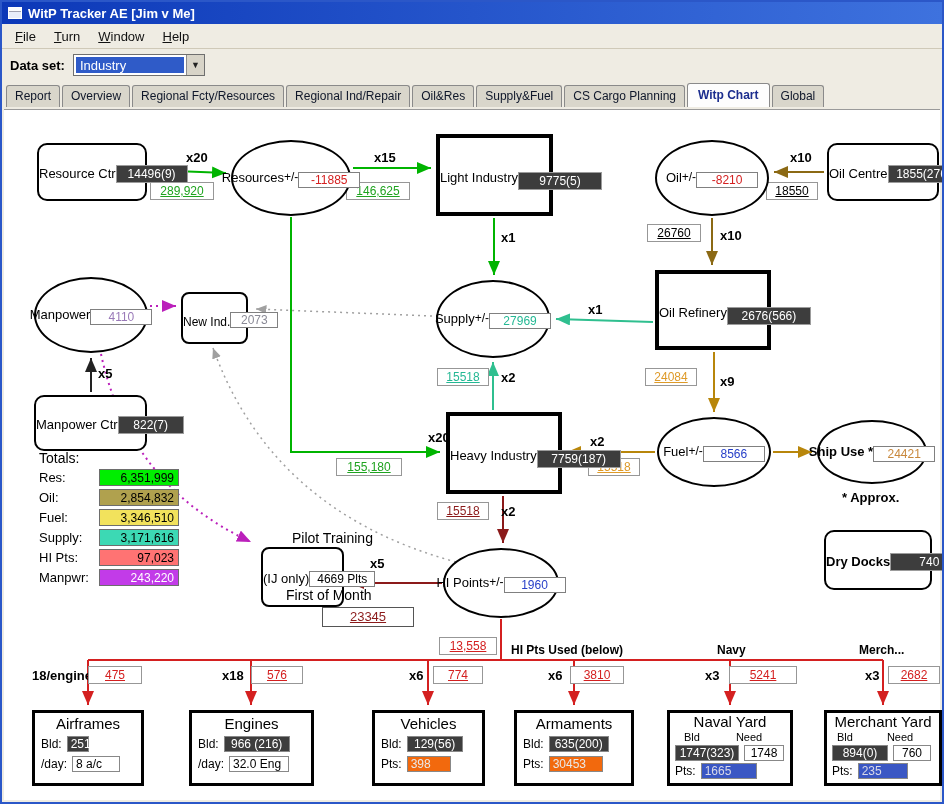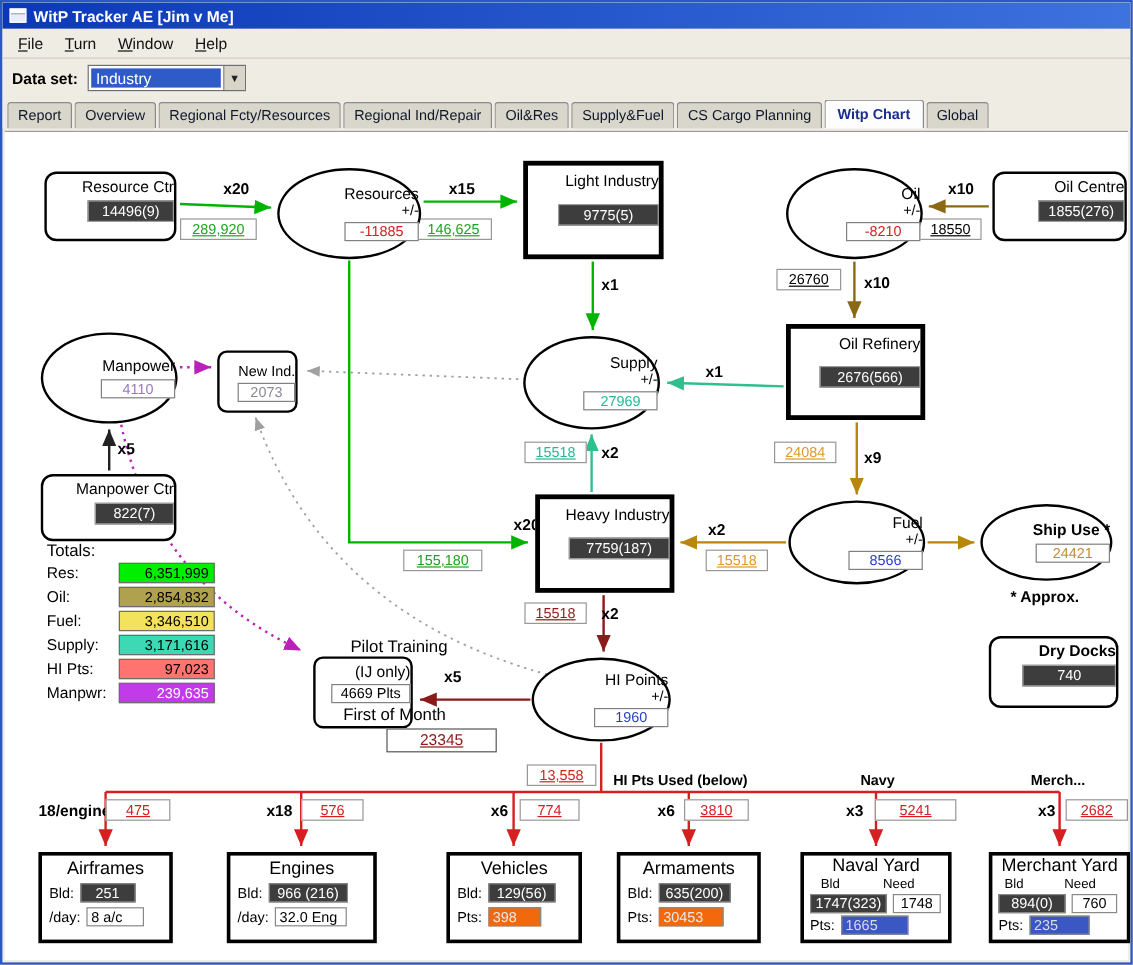--- a/index.html
+++ b/index.html
@@ -29,21 +29,21 @@
   .tabbar { height:26px; display:flex; align-items:flex-end; gap:2px; padding-left:4px; background:#EFECE3; }
   .tab { border:1px solid #8a8a8a; border-bottom:none; border-radius:3px 3px 0 0; background:#D9D6CB; color:#0f172a;
          font-size:12px; padding:3px 8px 4px 8px; white-space:nowrap; cursor:default; }
   .tab.selected { background:#FDFDFD; color:#1B2D8E; font-weight:bold; padding:4px 10px 5px 10px; }
 
   
   .chart { position:absolute; left:2px; right:2px; top:107px; bottom:2px; background:#fff; border-top:1px solid #9a9a9a; }
   .edges { position:absolute; left:0; top:0; }
 
   
-  .node { position:absolute; background:#fff; display:flex; flex-direction:column; align-items:flex-end; color:#000; }
+  .node { position:absolute; background:#fff; display:flex; flex-direction:row; align-items:center; color:#000; }
   .rnode { border:2px solid #000; border-radius:10px; }
   .bnode { border:4px solid #000; }
   .ellipse { border:2px solid #000; border-radius:50%; justify-content:center; }
   .ntitle { font-size:13px; line-height:1.1; margin-top:4px; white-space:nowrap; }
   .ellipse .ntitle { margin-top:0; }
   .nsub { font-size:12px; line-height:1.1; }
   .dark-box { margin-top:4px; background:#3D3D3D; color:#fff; border:1px solid #9C9C9C; font-size:12px; min-width:72px; text-align:center; padding:1px 5px; }
   .vwhite { margin-top:3px; background:#fff; border:1px solid #808080; font-size:12px; min-width:62px; text-align:center; padding:0 4px; }
 
   
@@ -316,21 +316,21 @@
       <div class="tl-row">
         <span class="tl-label">Supply:</span>
         <span class="swatch" style="background: rgb(60, 217, 180);">3,171,616</span>
       </div>
       <div class="tl-row">
         <span class="tl-label">HI Pts:</span>
         <span class="swatch" style="background: rgb(255, 115, 115);">97,023</span>
       </div>
       <div class="tl-row">
         <span class="tl-label">Manpwr:</span>
-        <span class="swatch sw-light" style="background: rgb(194, 59, 232);">239,635</span>
+        <span class="swatch sw-light" style="background: rgb(194, 59, 232);">243,220</span>
       </div>
     </div>
 
     <span class="txt" style="left:288px;top:420px;font-size:14px">Pilot Training</span>
     <div class="node rnode" style="left:257px;top:437px;width:83px;height:60px;border-radius:8px">
       <div class="ntitle" style="margin-top:4px">(IJ only)</div>
       <div class="vwhite" style="min-width:66px">4669 Plts</div>
     </div>
 
     <div class="node ellipse" style="left:439px;top:438px;width:116px;height:70px">
@@ -344,21 +344,21 @@
 
     <div class="node rnode" style="left:820px;top:420px;width:108px;height:60px">
       <div class="ntitle bold">Dry Docks</div>
       <div class="dark-box" style="min-width:78px">740</div>
     </div>
 
     <div class="factory" style="left:28px;width:112px">
       <div class="ftitle">Airframes</div>
       <div class="frow">
         <span class="flabel">Bld:</span>
-        <span class="fbox dark" style="width:46px">251</span>
+        <span class="fbox dark" style="width:22px">251</span>
       </div>
       <div class="frow">
         <span class="flabel">/day:</span>
         <span class="fbox white" style="width:48px;text-align:left">8 a/c</span>
       </div>
     </div>
 
     <div class="factory" style="left:185px;width:125px">
       <div class="ftitle">Engines</div>
       <div class="frow">

